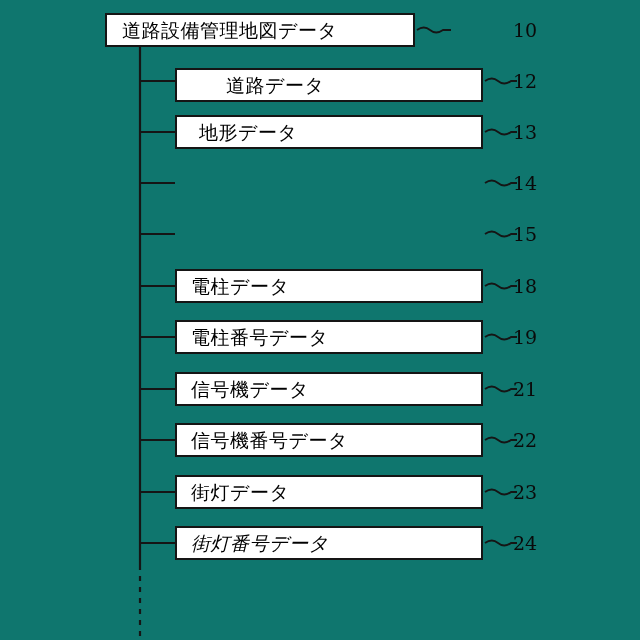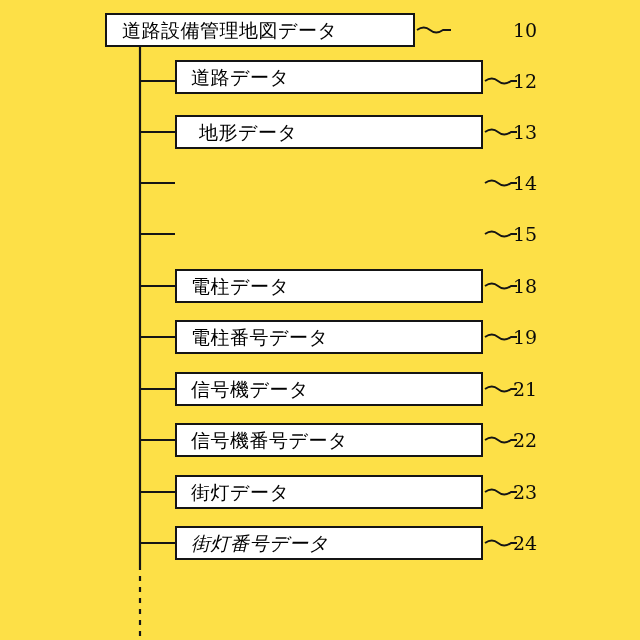--- a/index.html
+++ b/index.html
@@ -10,21 +10,21 @@
   body {
     width: 640px;
     height: 640px;
     font-family: "DejaVu Sans", sans-serif;
     overflow: hidden;
   }
   #diagram {
     position: relative;
     width: 640px;
     height: 640px;
-    background: #fde047;
+    background: #0f766e;
   }
   .svg-layer {
     position: absolute;
     top: 0;
     left: 0;
     width: 640px;
     height: 640px;
   }
   .node-box {
     position: absolute;
@@ -102,21 +102,21 @@
     <path d="M 485 440 q 7 -5 13 0 t 13 0 l 6 0" stroke="#151515" stroke-width="1.8" fill="none"></path>
     <path d="M 485 492 q 7 -5 13 0 t 13 0 l 6 0" stroke="#151515" stroke-width="1.8" fill="none"></path>
     <path d="M 485 543 q 7 -5 13 0 t 13 0 l 6 0" stroke="#151515" stroke-width="1.8" fill="none"></path>
   </svg>
 
   <div class="node-box root-box">
     <span class="node-label">道路設備管理地図データ</span>
   </div>
   <div class="ref-num" style="left:513px; top:21px;">10</div>
 
-  <div class="node-box child-box" style="top:60px;">
+  <div class="node-box child-box" style="top:68px;padding-left:35px;">
     <span class="node-label">道路データ</span>
   </div>
   <div class="ref-num" style="left:513px; top:72px;">12</div>
 
   <div class="node-box child-box" style="top:115px;padding-left:8px;">
     <span class="node-label">地形データ</span>
   </div>
   <div class="ref-num" style="left:513px; top:123px;">13</div>
 
   <div class="ref-num" style="left:513px; top:174px;">14</div>

